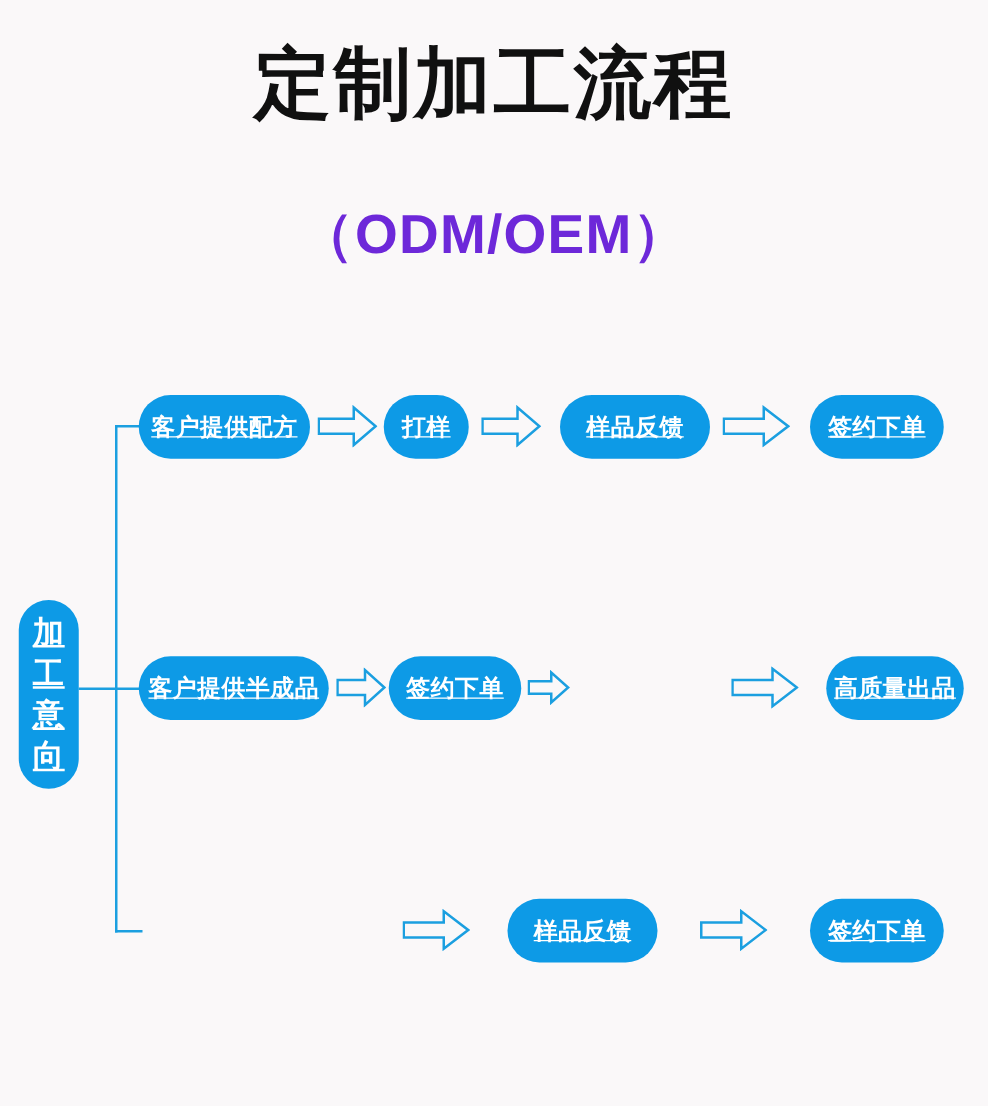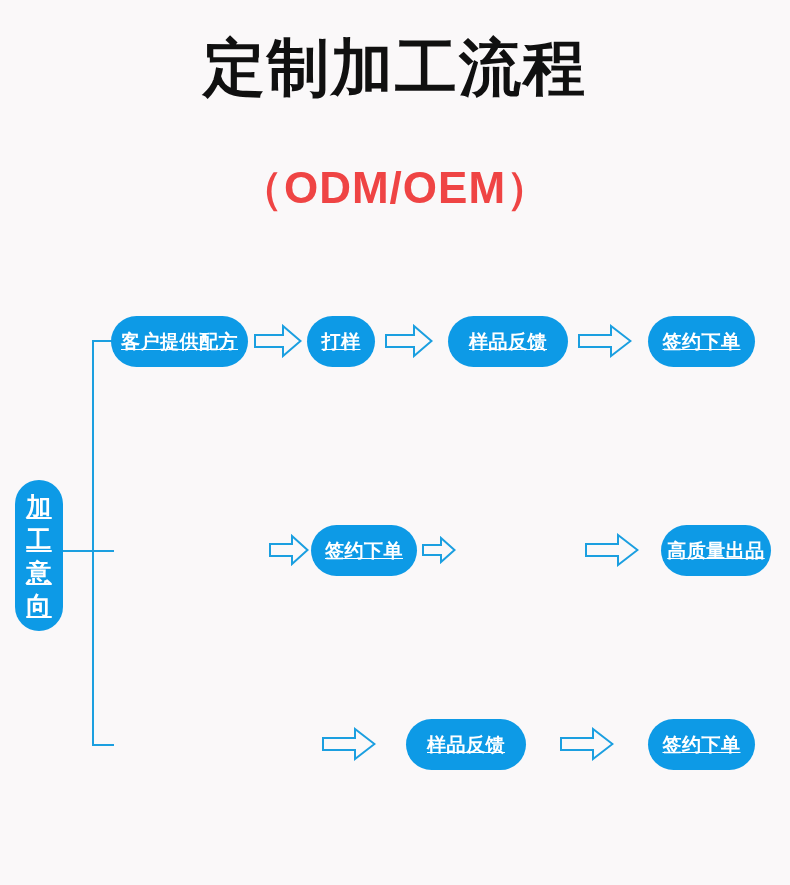--- a/index.html
+++ b/index.html
@@ -36,21 +36,21 @@
   }
   .subtitle {
     position: absolute;
     left: 0;
     top: 160px;
     width: 790px;
     text-align: center;
     font-size: 44px;
     line-height: 56px;
     font-weight: bold;
-    color: #ef4444;
+    color: #6d28d9;
     letter-spacing: 1px;
     white-space: nowrap;
   }
 
   
   .pill {
     position: absolute;
     background: #0d9ae6;
     border-radius: 26px;
     color: #ffffff;
@@ -142,20 +142,21 @@
   <div class="pill node" style="left:448px; top:316px; width:120px;">样品反馈</div>
 
   <span class="arrow" style="left:578px; top:324px;">
     <svg width="54" height="34" viewBox="0 0 54 34">
       <path d="M1 11 L33 11 L33 2 L52.5 17 L33 32 L33 23 L1 23 Z" fill="none" stroke="#1b9fe0" stroke-width="2" stroke-linejoin="miter"></path>
     </svg>
   </span>
 
   <div class="pill node" style="left:648px; top:316px; width:107px;">签约下单</div>
 
+  <div class="pill node" style="left:111px; top:525px; width:152px;">客户提供半成品</div>
 
   <span class="arrow" style="left:269px; top:534px;">
     <svg width="40" height="32" viewBox="0 0 40 32">
       <path d="M1 10 L23 10 L23 2 L38.5 16 L23 30 L23 22 L1 22 Z" fill="none" stroke="#1b9fe0" stroke-width="2" stroke-linejoin="miter"></path>
     </svg>
   </span>
 
   <div class="pill node" style="left:311px; top:525px; width:106px;">签约下单</div>
 
   <span class="arrow" style="left:422px; top:536px;">

